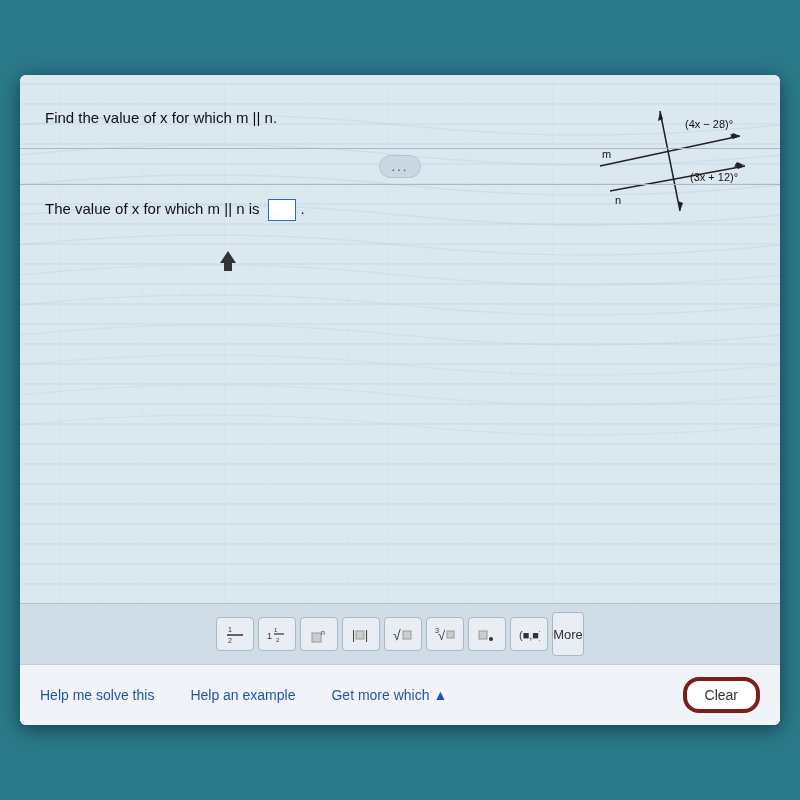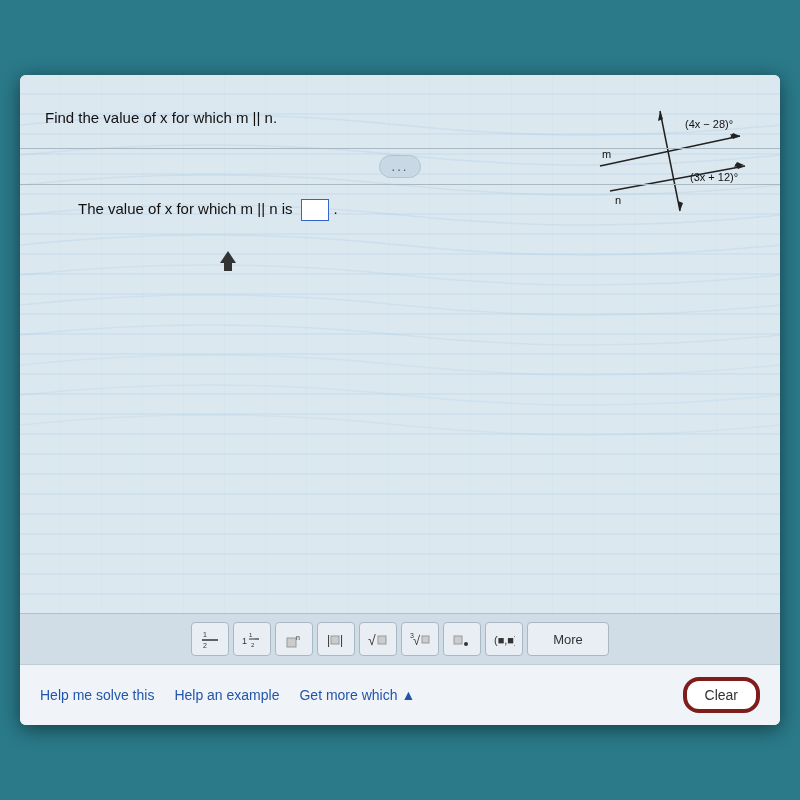--- a/index.html
+++ b/index.html
@@ -109,21 +109,20 @@
       font-size: 13px;
       color: #555;
       cursor: pointer;
       letter-spacing: 2px;
     }
 
     .answer-area {
       position: relative;
       z-index: 2;
       padding: 14px 25px 10px 25px;
-      margin-left: 33px;
     }
 
     .answer-text {
       font-size: 15px;
       color: #111;
     }
 
     .answer-box {
       display: inline-block;
       width: 28px;
@@ -185,39 +184,39 @@
       justify-content: center;
       cursor: pointer;
       font-size: 14px;
       color: #333;
     }
 
     .more-btn {
       background: #e8eef4;
       border: 1px solid #a8b8c4;
       border-radius: 4px;
-      height: 34px;
-      padding: 0 25px;
+      height: 44px;
+      padding: 0 0;
       display: flex;
       align-items: center;
       justify-content: center;
       cursor: pointer;
       font-size: 13px;
       color: #333;
       gap: 3px;
     }
 
     
     .bottom-toolbar {
       background: #f0f4f8;
       border-top: 1px solid #c0ccd4;
       padding: 12px 20px;
       display: flex;
       align-items: center;
-      gap: 20px;
+      gap: 36px;
       position: relative;
       z-index: 2;
     }
 
     .help-link {
       font-size: 14px;
       color: #2255aa;
       cursor: pointer;
       font-weight: 500;
       text-decoration: none;

